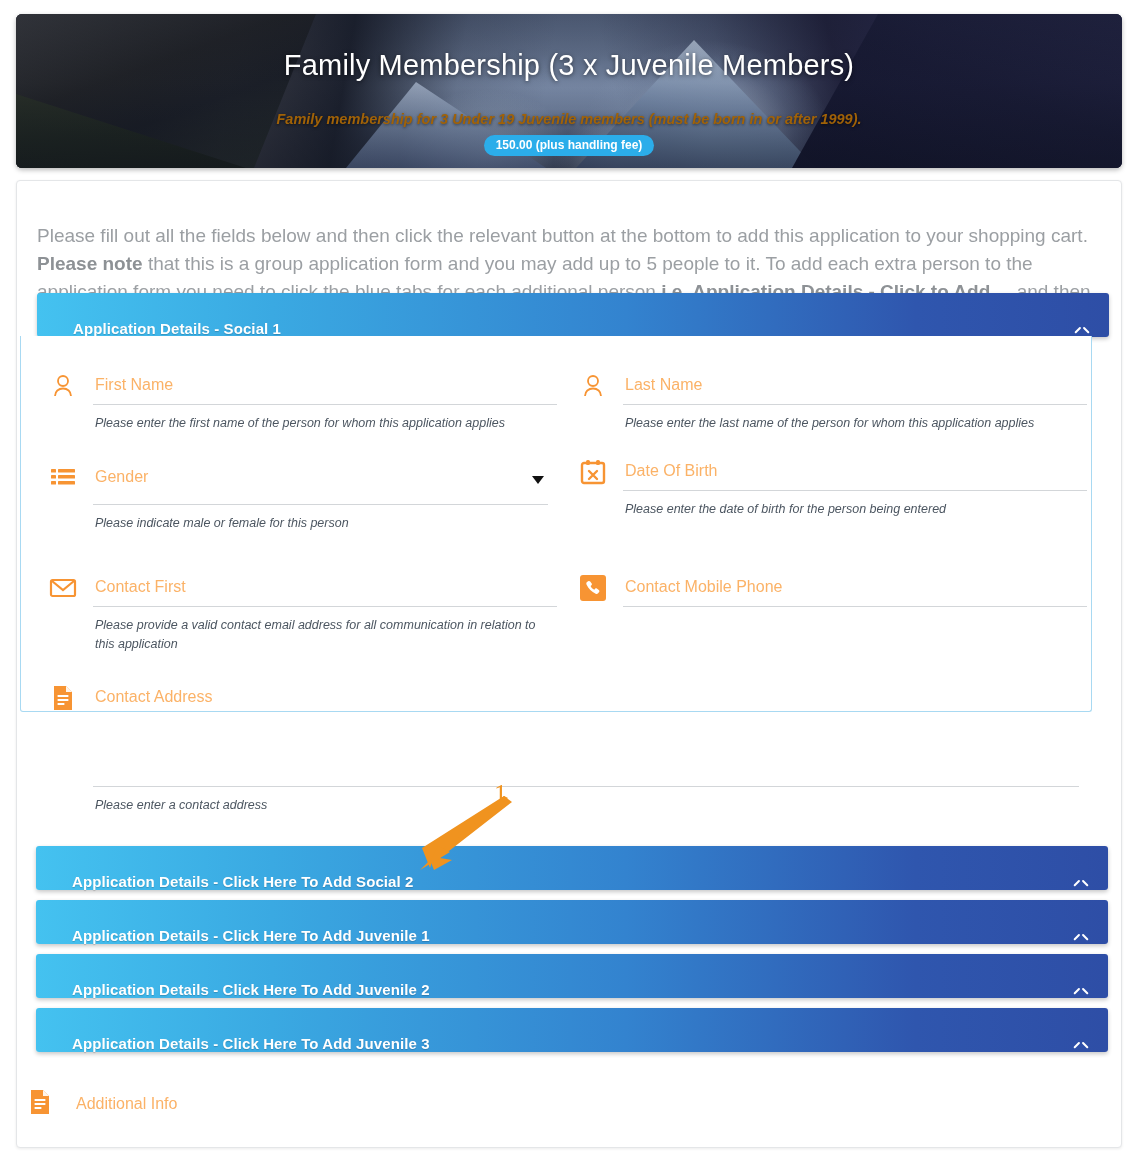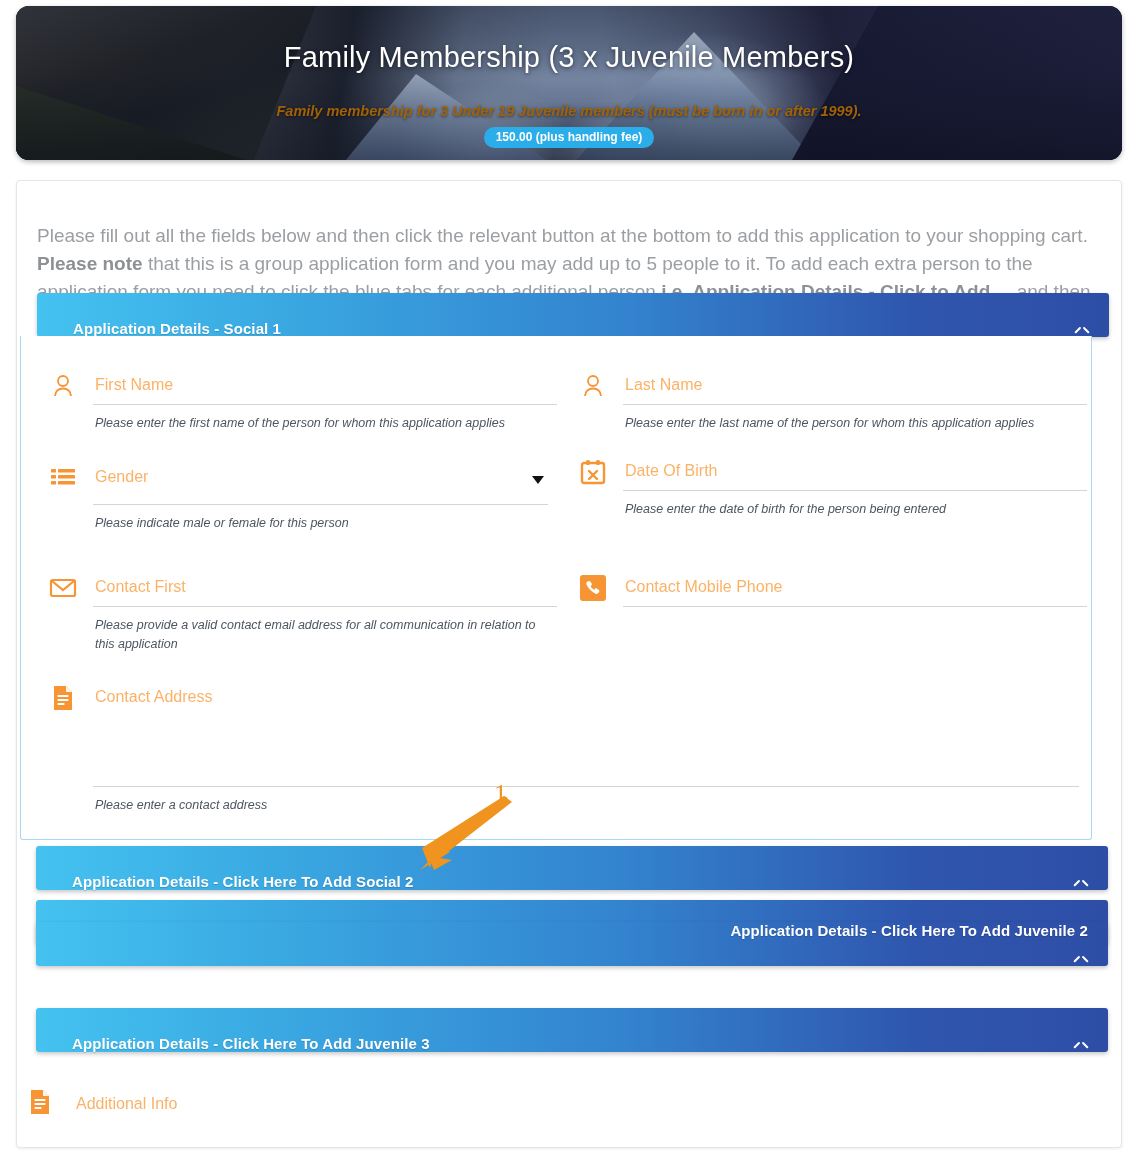--- a/index.html
+++ b/index.html
@@ -7,23 +7,23 @@
     margin: 0; padding: 0;
     width: 1138px; height: 1162px;
     background: #ffffff;
     font-family: "Liberation Sans", sans-serif;
     overflow: hidden;
   }
 
   
   .hero {
     position: absolute;
-    left: 16px; top: 6px;
+    left: 16px; top: 14px;
     width: 1106px; height: 154px;
-    border-radius: 13px;
+    border-radius: 6px;
     overflow: hidden;
     box-shadow: 0 2px 5px rgba(0,0,0,0.28);
   }
   .hero-photo {
     position: absolute; inset: 0;
     background:
       
       radial-gradient(ellipse 160px 120px at 690px 120px, rgba(200,215,235,0.85) 0%, rgba(150,170,200,0.25) 55%, rgba(0,0,0,0) 78%),
       radial-gradient(ellipse 120px 90px at 470px 140px, rgba(185,205,230,0.7) 0%, rgba(0,0,0,0) 72%),
       radial-gradient(ellipse 90px 70px at 600px 150px, rgba(210,225,245,0.6) 0%, rgba(0,0,0,0) 70%),
@@ -153,21 +153,21 @@
     width: 8px; height: 2px;
     background: #ffffff;
     border-radius: 1px;
   }
   .chev::before { left: 0; transform: rotate(-45deg); transform-origin: left center; }
   .chev::after  { right: 0; transform: rotate(45deg); transform-origin: right center; }
 
   .acc-body {
     position: absolute;
     left: 20px; top: 336px;
-    width: 1072px; height: 504px;
+    width: 1072px; height: 376px;
     background: #ffffff;
     border: 1px solid #a8d9f2;
     border-top: none;
     border-radius: 0 0 3px 3px;
   }
 
   
   .field { position: absolute; }
   .fi-icon {
     position: absolute;
@@ -354,21 +354,21 @@
 </div>
 
 <div class="acc-head" style="top:846px; left:36px;">
   <span class="acc-title">Application Details - Click Here To Add Social 2</span>
   <span class="chev"></span>
 </div>
 <div class="acc-head" style="top:900px; left:36px;">
   <span class="acc-title">Application Details - Click Here To Add Juvenile 1</span>
   <span class="chev"></span>
 </div>
-<div class="acc-head" style="top:922px; left:36px;flex-direction:column;">
+<div class="acc-head" style="top:954px; left:36px;">
   <span class="acc-title">Application Details - Click Here To Add Juvenile 2</span>
   <span class="chev"></span>
 </div>
 <div class="acc-head" style="top:1008px; left:36px;">
   <span class="acc-title">Application Details - Click Here To Add Juvenile 3</span>
   <span class="chev"></span>
 </div>
 
 <span class="anno-num" style="left:494px; top:781px;">1</span>
 <svg class="anno-arrow" style="left:404px; top:796px;" width="120" height="80" viewBox="0 0 120 80">

